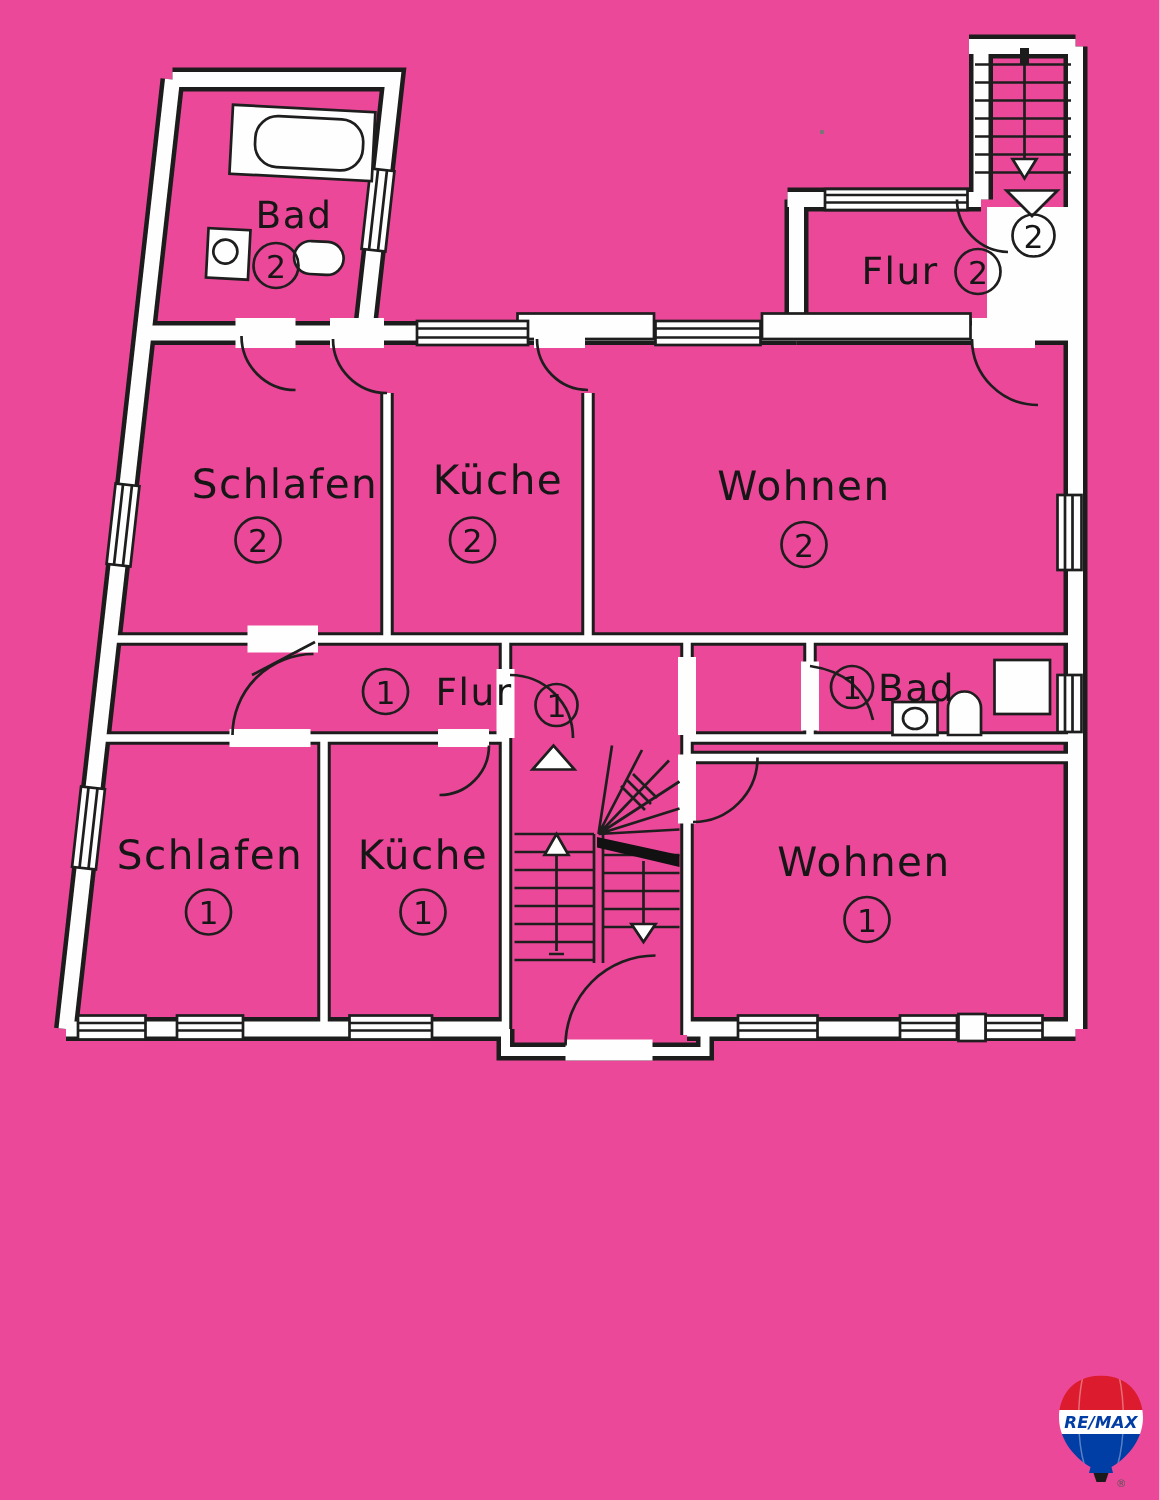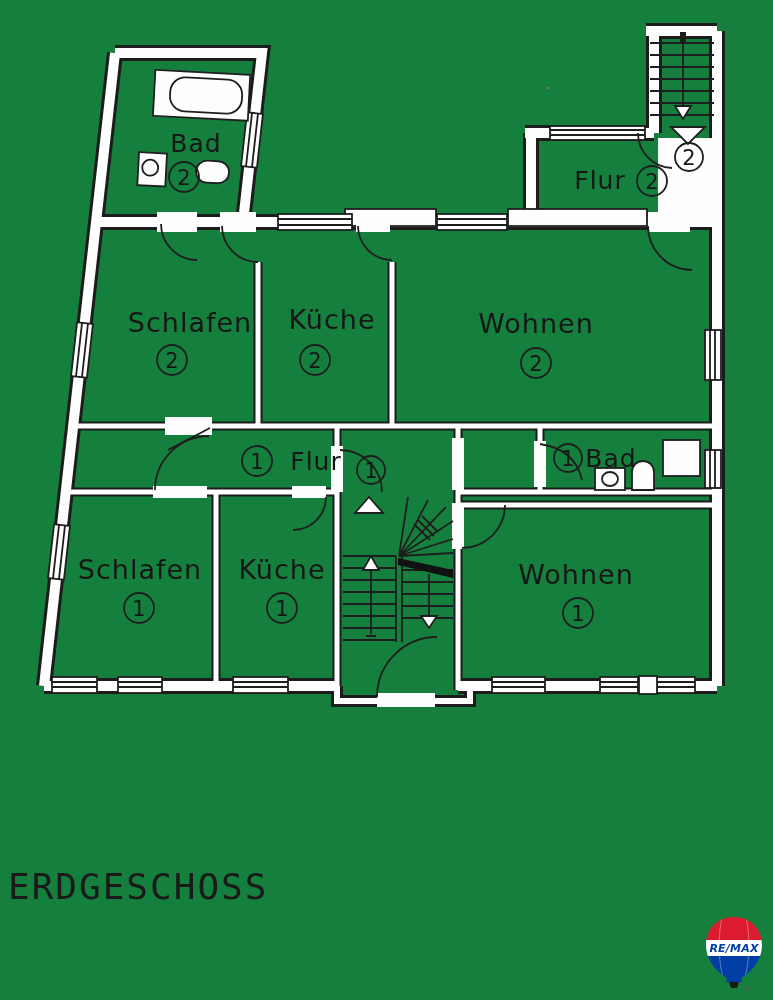--- a/index.html
+++ b/index.html
@@ -1,16 +1,16 @@
 <!DOCTYPE html>
 <html><head>
 <meta charset="utf-8">
 <style>
   html,body{margin:0;padding:0;background:#ffffff;}
-  .page{position:relative;width:773px;height:1000px;background:#15803d;overflow:hidden;
+  .page{position:relative;width:773px;height:1000px;background:#ec4899;overflow:hidden;
         font-family:"DejaVu Sans", sans-serif;}
   svg{position:absolute;left:0;top:0;}
   .wx{stroke:#1c1c1c;stroke-width:16;fill:none;stroke-linecap:butt;stroke-linejoin:miter;}
   .wxc{stroke:#fefefe;stroke-width:10;fill:none;stroke-linecap:butt;stroke-linejoin:miter;}
   .wi{stroke:#1c1c1c;stroke-width:9;fill:none;stroke-linecap:butt;}
   .wic{stroke:#fefefe;stroke-width:5;fill:none;stroke-linecap:butt;}
   .wp{stroke:#1c1c1c;stroke-width:12;fill:none;}
   .wpc{stroke:#fefefe;stroke-width:6;fill:none;}
   .ln{stroke:#1e1e1e;stroke-width:1.8;fill:none;}
   .lnf{stroke:#1e1e1e;stroke-width:1.8;fill:#fefefe;}
@@ -271,21 +271,20 @@
     <circle class="ln" cx="282" cy="608" r="15"></circle>
     <text class="unit" x="282" y="616">1</text>
   </g>
   <g>
     <text class="lbl" x="576" y="584">Wohnen</text>
     <circle class="ln" cx="578" cy="613" r="15"></circle>
     <text class="unit" x="578" y="621">1</text>
   </g>
 </svg>
 
-<div class="title">ERDGESCHOSS</div>
 
 <svg width="76" height="85" viewBox="0 0 76 85" style="left:696px;top:915px;">
   <defs>
     <clipPath id="balloonClip">
       <path d="M 38,2 C 56,2 66,15 66,30 C 66,46 54,58 45,63 L 46,67 L 30,67 L 31,63 C 22,58 10,46 10,30 C 10,15 20,2 38,2 Z"></path>
     </clipPath>
   </defs>
   <g clip-path="url(#balloonClip)">
     <rect x="0" y="0" width="76" height="25" fill="#DC1C2E"></rect>
     <rect x="0" y="25" width="76" height="16" fill="#ffffff"></rect>

